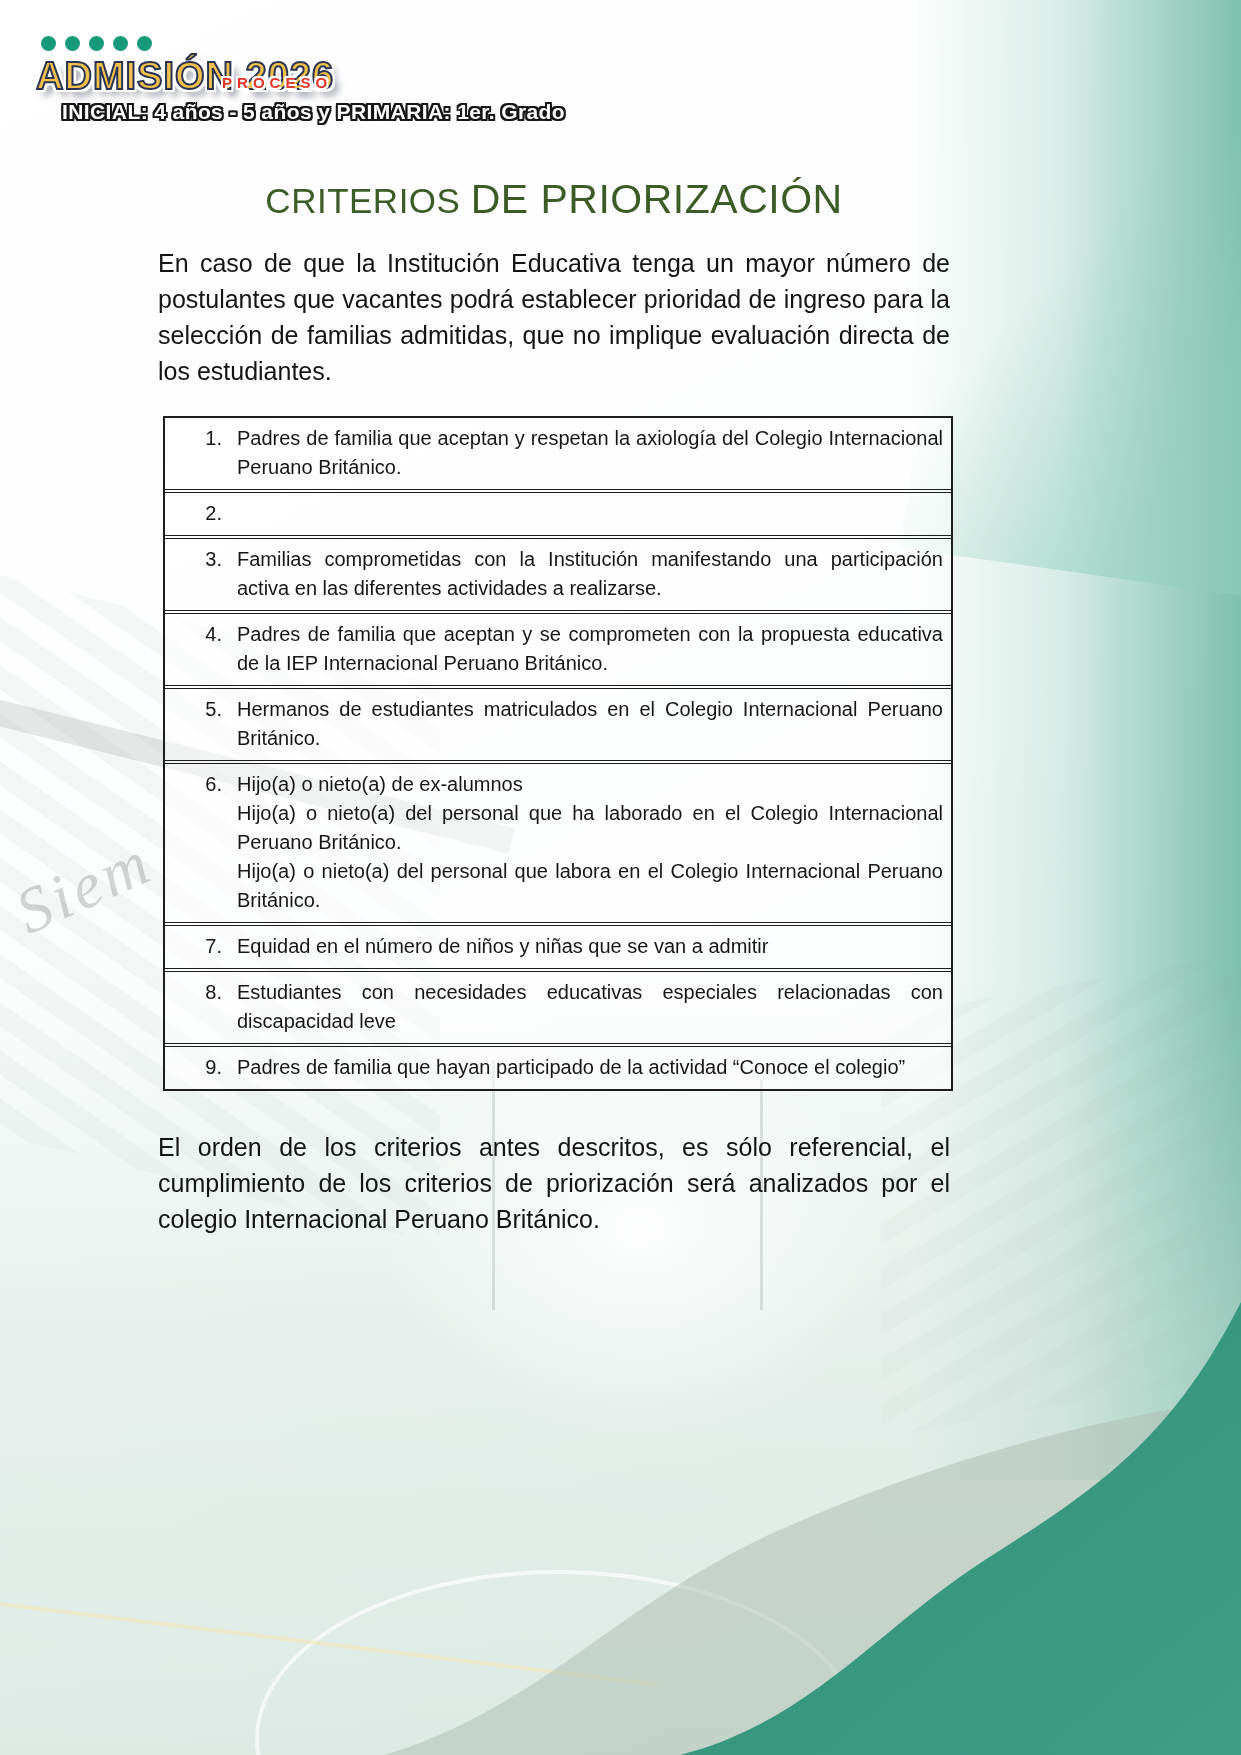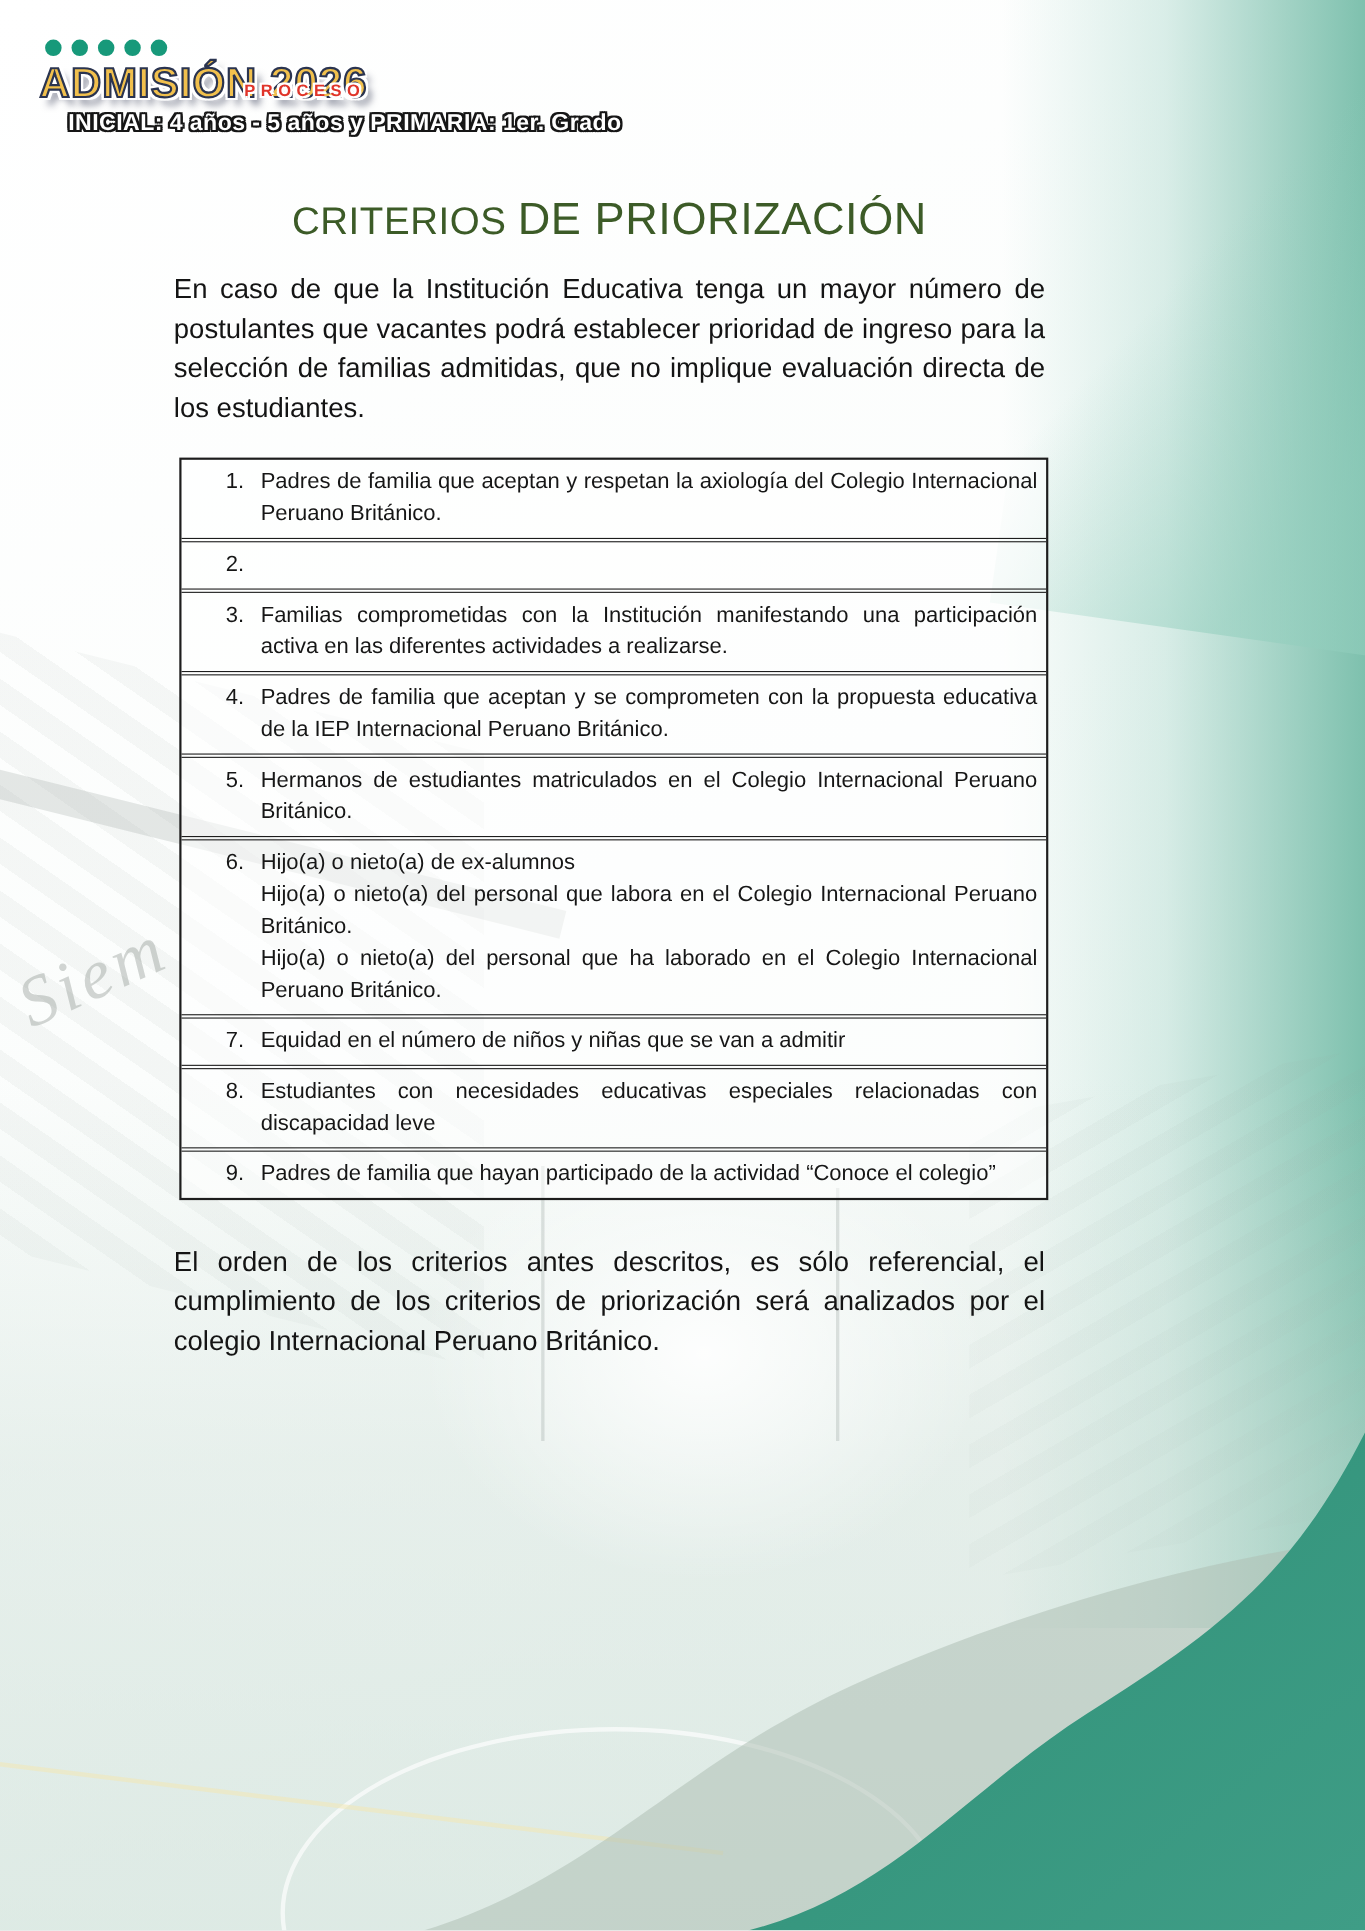--- a/index.html
+++ b/index.html
@@ -201,22 +201,22 @@
         <div class="t-row">
           <span class="t-num">5.</span>
           <div class="t-text">
             <div class="t-line">Hermanos de estudiantes matriculados en el Colegio Internacional Peruano Británico.</div>
           </div>
         </div>
         <div class="t-row">
           <span class="t-num">6.</span>
           <div class="t-text">
             <div class="t-line">Hijo(a) o nieto(a) de ex-alumnos</div>
+            <div class="t-line">Hijo(a) o nieto(a) del personal que ha laborado en el Colegio Internacional Peruano Británico.</div>
             <div class="t-line">Hijo(a) o nieto(a) del personal que labora en el Colegio Internacional Peruano Británico.</div>
-            <div class="t-line">Hijo(a) o nieto(a) del personal que ha laborado en el Colegio Internacional Peruano Británico.</div>
           </div>
         </div>
         <div class="t-row">
           <span class="t-num">7.</span>
           <div class="t-text">
             <div class="t-line">Equidad en el número de niños y niñas que se van a admitir</div>
           </div>
         </div>
         <div class="t-row">
           <span class="t-num">8.</span>

